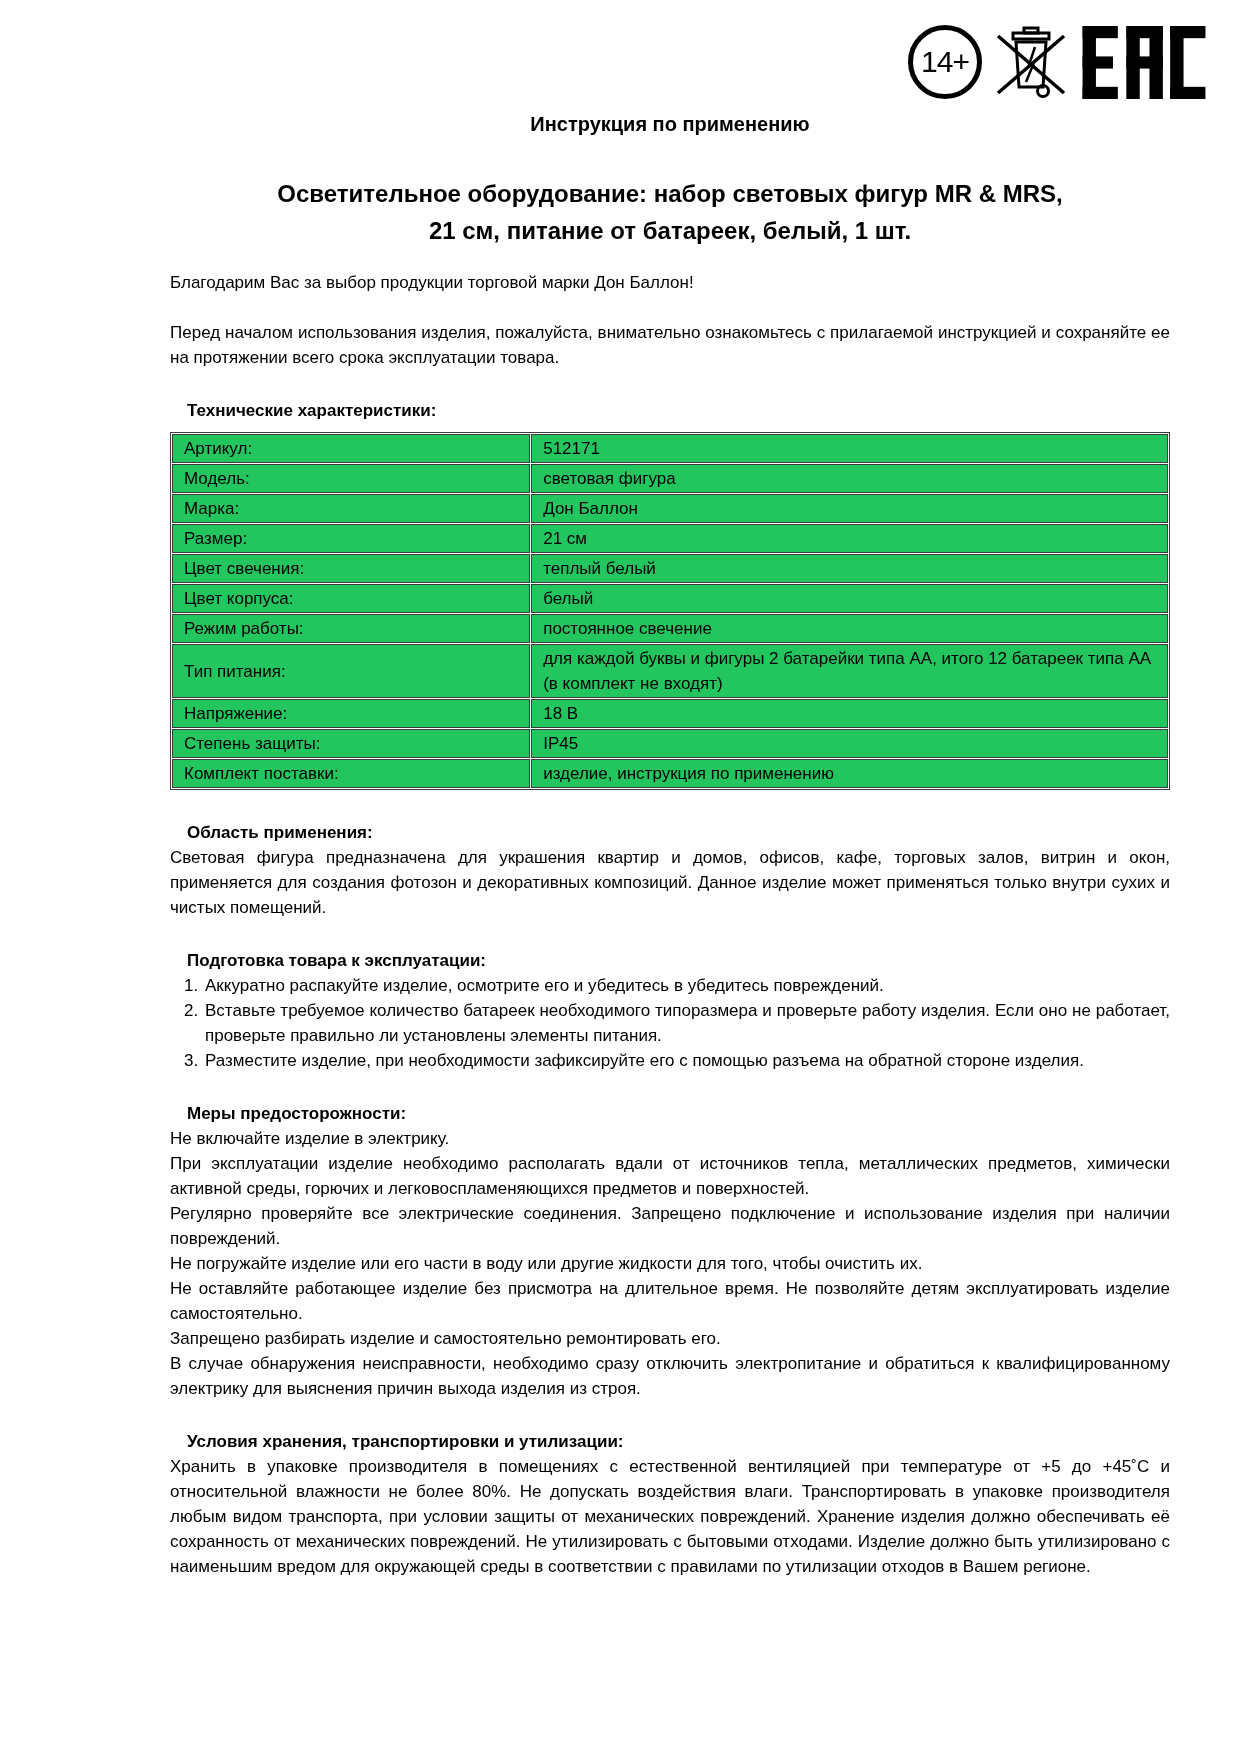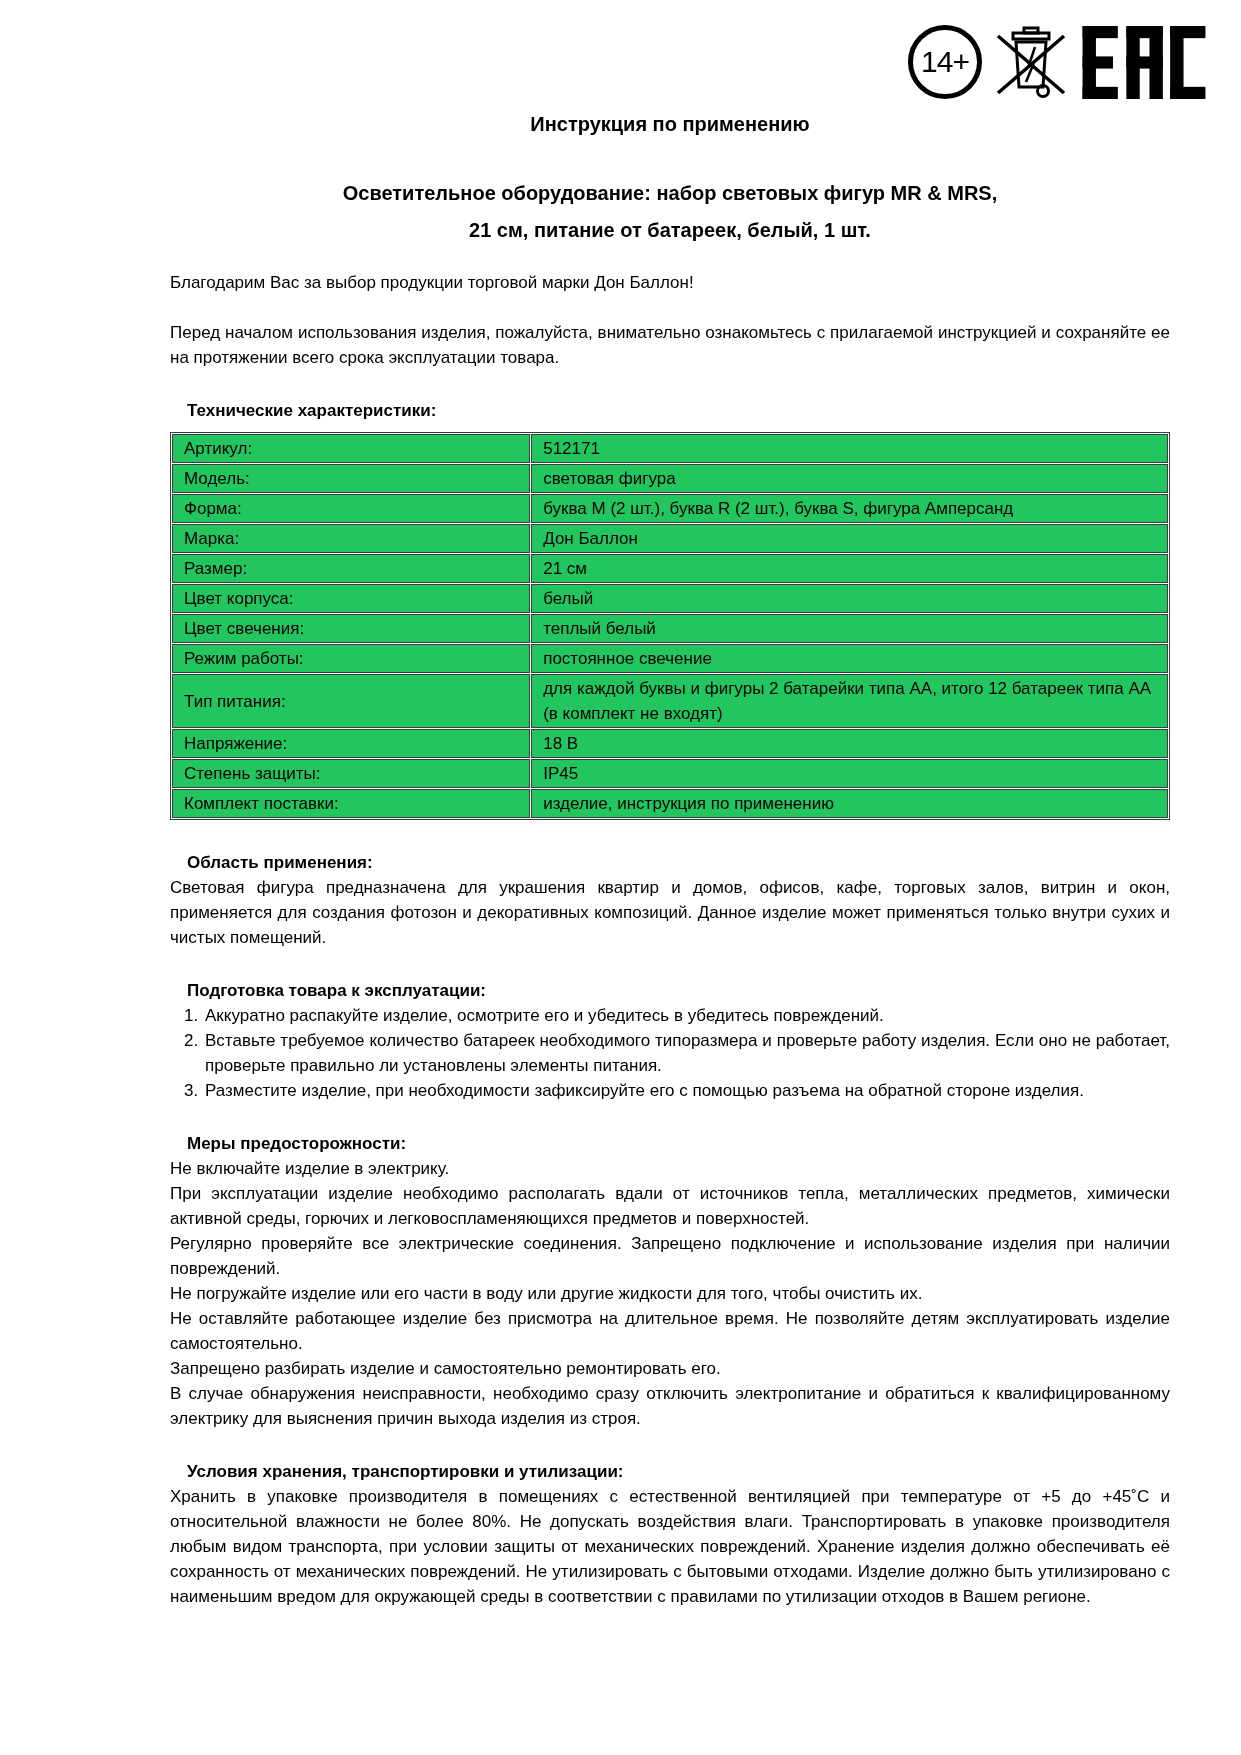--- a/index.html
+++ b/index.html
@@ -47,21 +47,21 @@
   
   h1 {
     margin: 13px 0 0 0;
     font-size: 20px;
     line-height: 25px;
     font-weight: bold;
     text-align: center;
   }
   .product-title {
     margin: 38px 0 0 0;
-    font-size: 20px;
+    font-size: 24px;
     line-height: 37px;
     font-weight: bold;
     text-align: center;
   }
   p {
     margin: 0;
     font-size: 17px;
     line-height: 25px;
   }
   .justify { text-align: justify; }
@@ -163,38 +163,34 @@
     <tbody>
       <tr>
         <td class="spec-label">Артикул:</td>
         <td>512171</td>
       </tr>
       <tr>
         <td class="spec-label">Модель:</td>
         <td>световая фигура</td>
       </tr>
       <tr>
-        <td class="spec-label">Форма:</td>
-        <td>буква M (2 шт.), буква R (2 шт.), буква S, фигура Амперсанд</td>
-      </tr>
-      <tr>
         <td class="spec-label">Марка:</td>
         <td>Дон Баллон</td>
       </tr>
       <tr>
         <td class="spec-label">Размер:</td>
         <td>21 см</td>
       </tr>
       <tr>
+        <td class="spec-label">Цвет свечения:</td>
+        <td>теплый белый</td>
+      </tr>
+      <tr>
         <td class="spec-label">Цвет корпуса:</td>
         <td>белый</td>
-      </tr>
-      <tr>
-        <td class="spec-label">Цвет свечения:</td>
-        <td>теплый белый</td>
       </tr>
       <tr>
         <td class="spec-label">Режим работы:</td>
         <td>постоянное свечение</td>
       </tr>
       <tr>
         <td class="spec-label">Тип питания:</td>
         <td>для каждой буквы и фигуры 2 батарейки типа АА, итого 12 батареек типа АА (в комплект не входят)</td>
       </tr>
       <tr>

